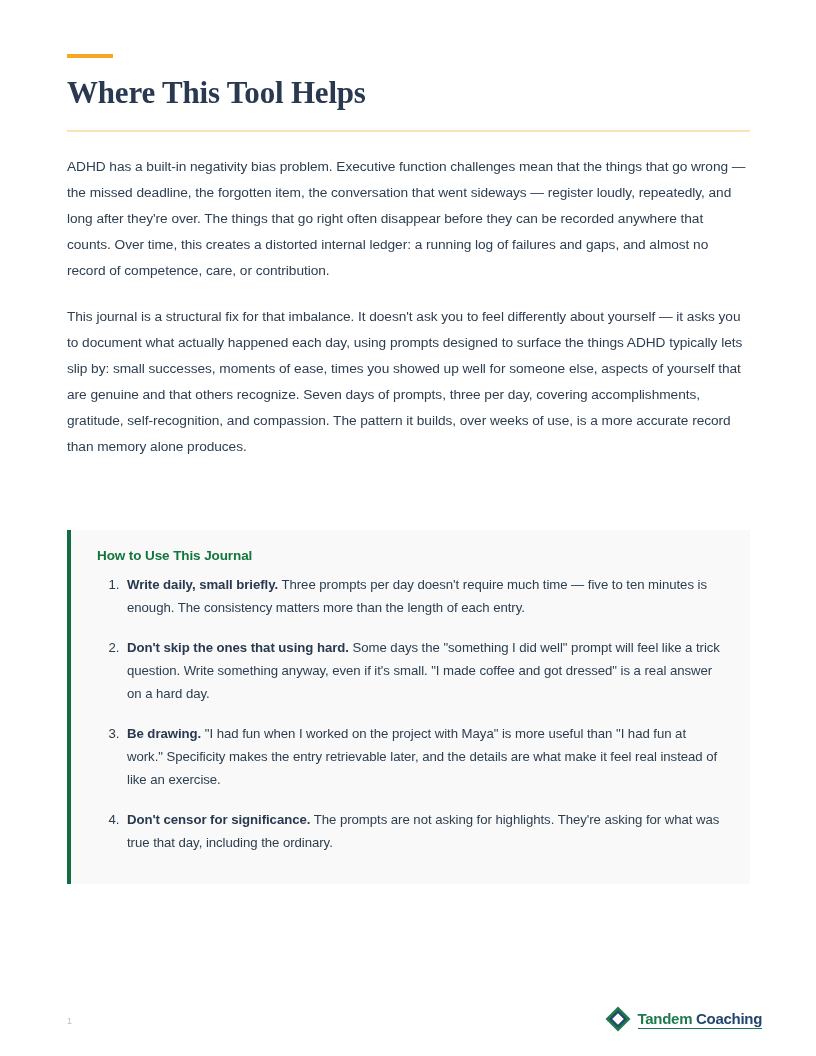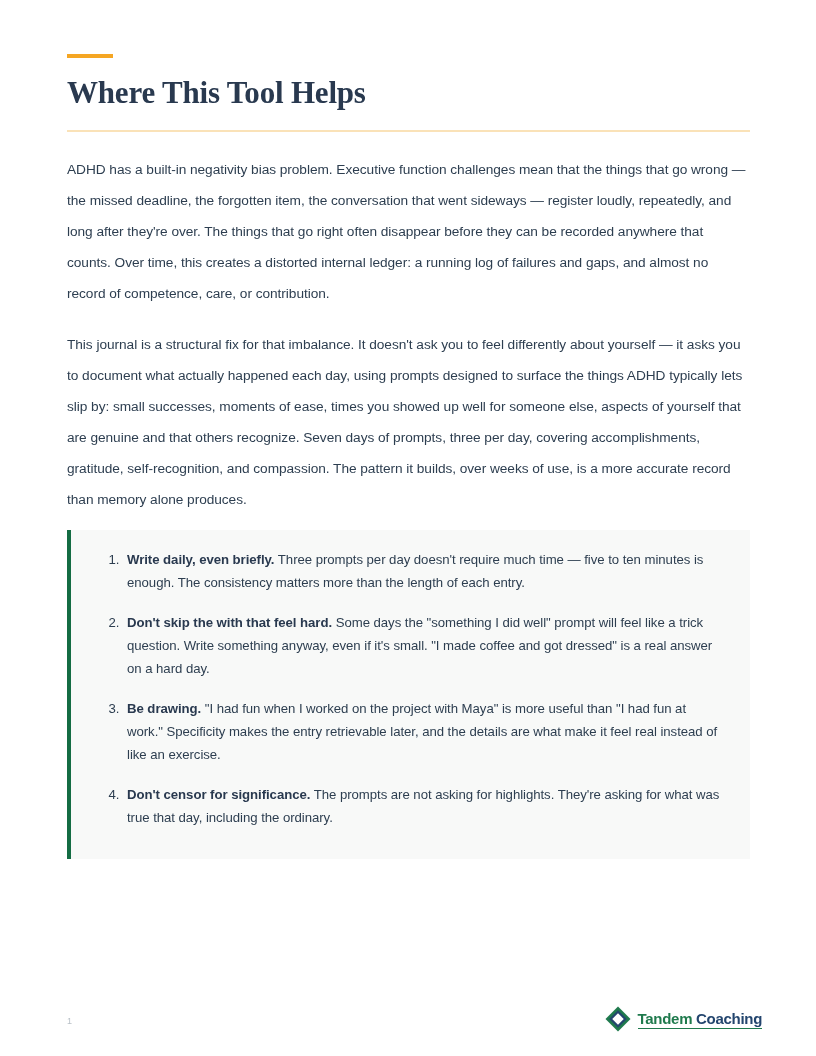--- a/index.html
+++ b/index.html
@@ -52,21 +52,21 @@
   .title-rule {
     width: 683px;
     height: 2px;
     background: #fae2b8;
     margin: 0 0 22px 0;
   }
 
   
   .body-p {
     font-size: 13.7px;
-    line-height: 31px;
+    line-height: 26px;
     color: #2d3e50;
     margin: 0 0 20px 0;
     letter-spacing: -0.05px;
   }
   .body-p:last-of-type { margin-bottom: 0; }
 
   
   .callout {
     position: absolute;
     left: 67px;
@@ -155,26 +155,27 @@
     <h1 class="page-title">Where This Tool Helps</h1>
 
     <div class="title-rule"></div>
 
     <p class="body-p">ADHD has a built-in negativity bias problem. Executive function challenges mean that the things that go wrong — the missed deadline, the forgotten item, the conversation that went sideways — register loudly, repeatedly, and long after they're over. The things that go right often disappear before they can be recorded anywhere that counts. Over time, this creates a distorted internal ledger: a running log of failures and gaps, and almost no record of competence, care, or contribution.</p>
     <p class="body-p">This journal is a structural fix for that imbalance. It doesn't ask you to feel differently about yourself — it asks you to document what actually happened each day, using prompts designed to surface the things ADHD typically lets slip by: small successes, moments of ease, times you showed up well for someone else, aspects of yourself that are genuine and that others recognize. Seven days of prompts, three per day, covering accomplishments, gratitude, self-recognition, and compassion. The pattern it builds, over weeks of use, is a more accurate record than memory alone produces.</p>
 
   </div>
 
   <div class="callout">
+    <div class="callout-title">How to Use This Journal</div>
     <ol class="callout-list">
       <li>
-        <span class="li-lead">Write daily, even briefly.</span><span> Three prompts per day doesn't require much time — five to ten minutes is enough. The consistency matters more than the length of each entry.</span>
+        <span class="li-lead">Write daily, small briefly.</span><span> Three prompts per day doesn't require much time — five to ten minutes is enough. The consistency matters more than the length of each entry.</span>
       </li>
       <li>
-        <span class="li-lead">Don't skip the with that feel hard.</span><span> Some days the "something I did well" prompt will feel like a trick question. Write something anyway, even if it's small. "I made coffee and got dressed" is a real answer on a hard day.</span>
+        <span class="li-lead">Don't skip the ones that using hard.</span><span> Some days the "something I did well" prompt will feel like a trick question. Write something anyway, even if it's small. "I made coffee and got dressed" is a real answer on a hard day.</span>
       </li>
       <li>
         <span class="li-lead">Be drawing.</span><span> "I had fun when I worked on the project with Maya" is more useful than "I had fun at work." Specificity makes the entry retrievable later, and the details are what make it feel real instead of like an exercise.</span>
       </li>
       <li>
         <span class="li-lead">Don't censor for significance.</span><span> The prompts are not asking for highlights. They're asking for what was true that day, including the ordinary.</span>
       </li>
     </ol>
   </div>
 

